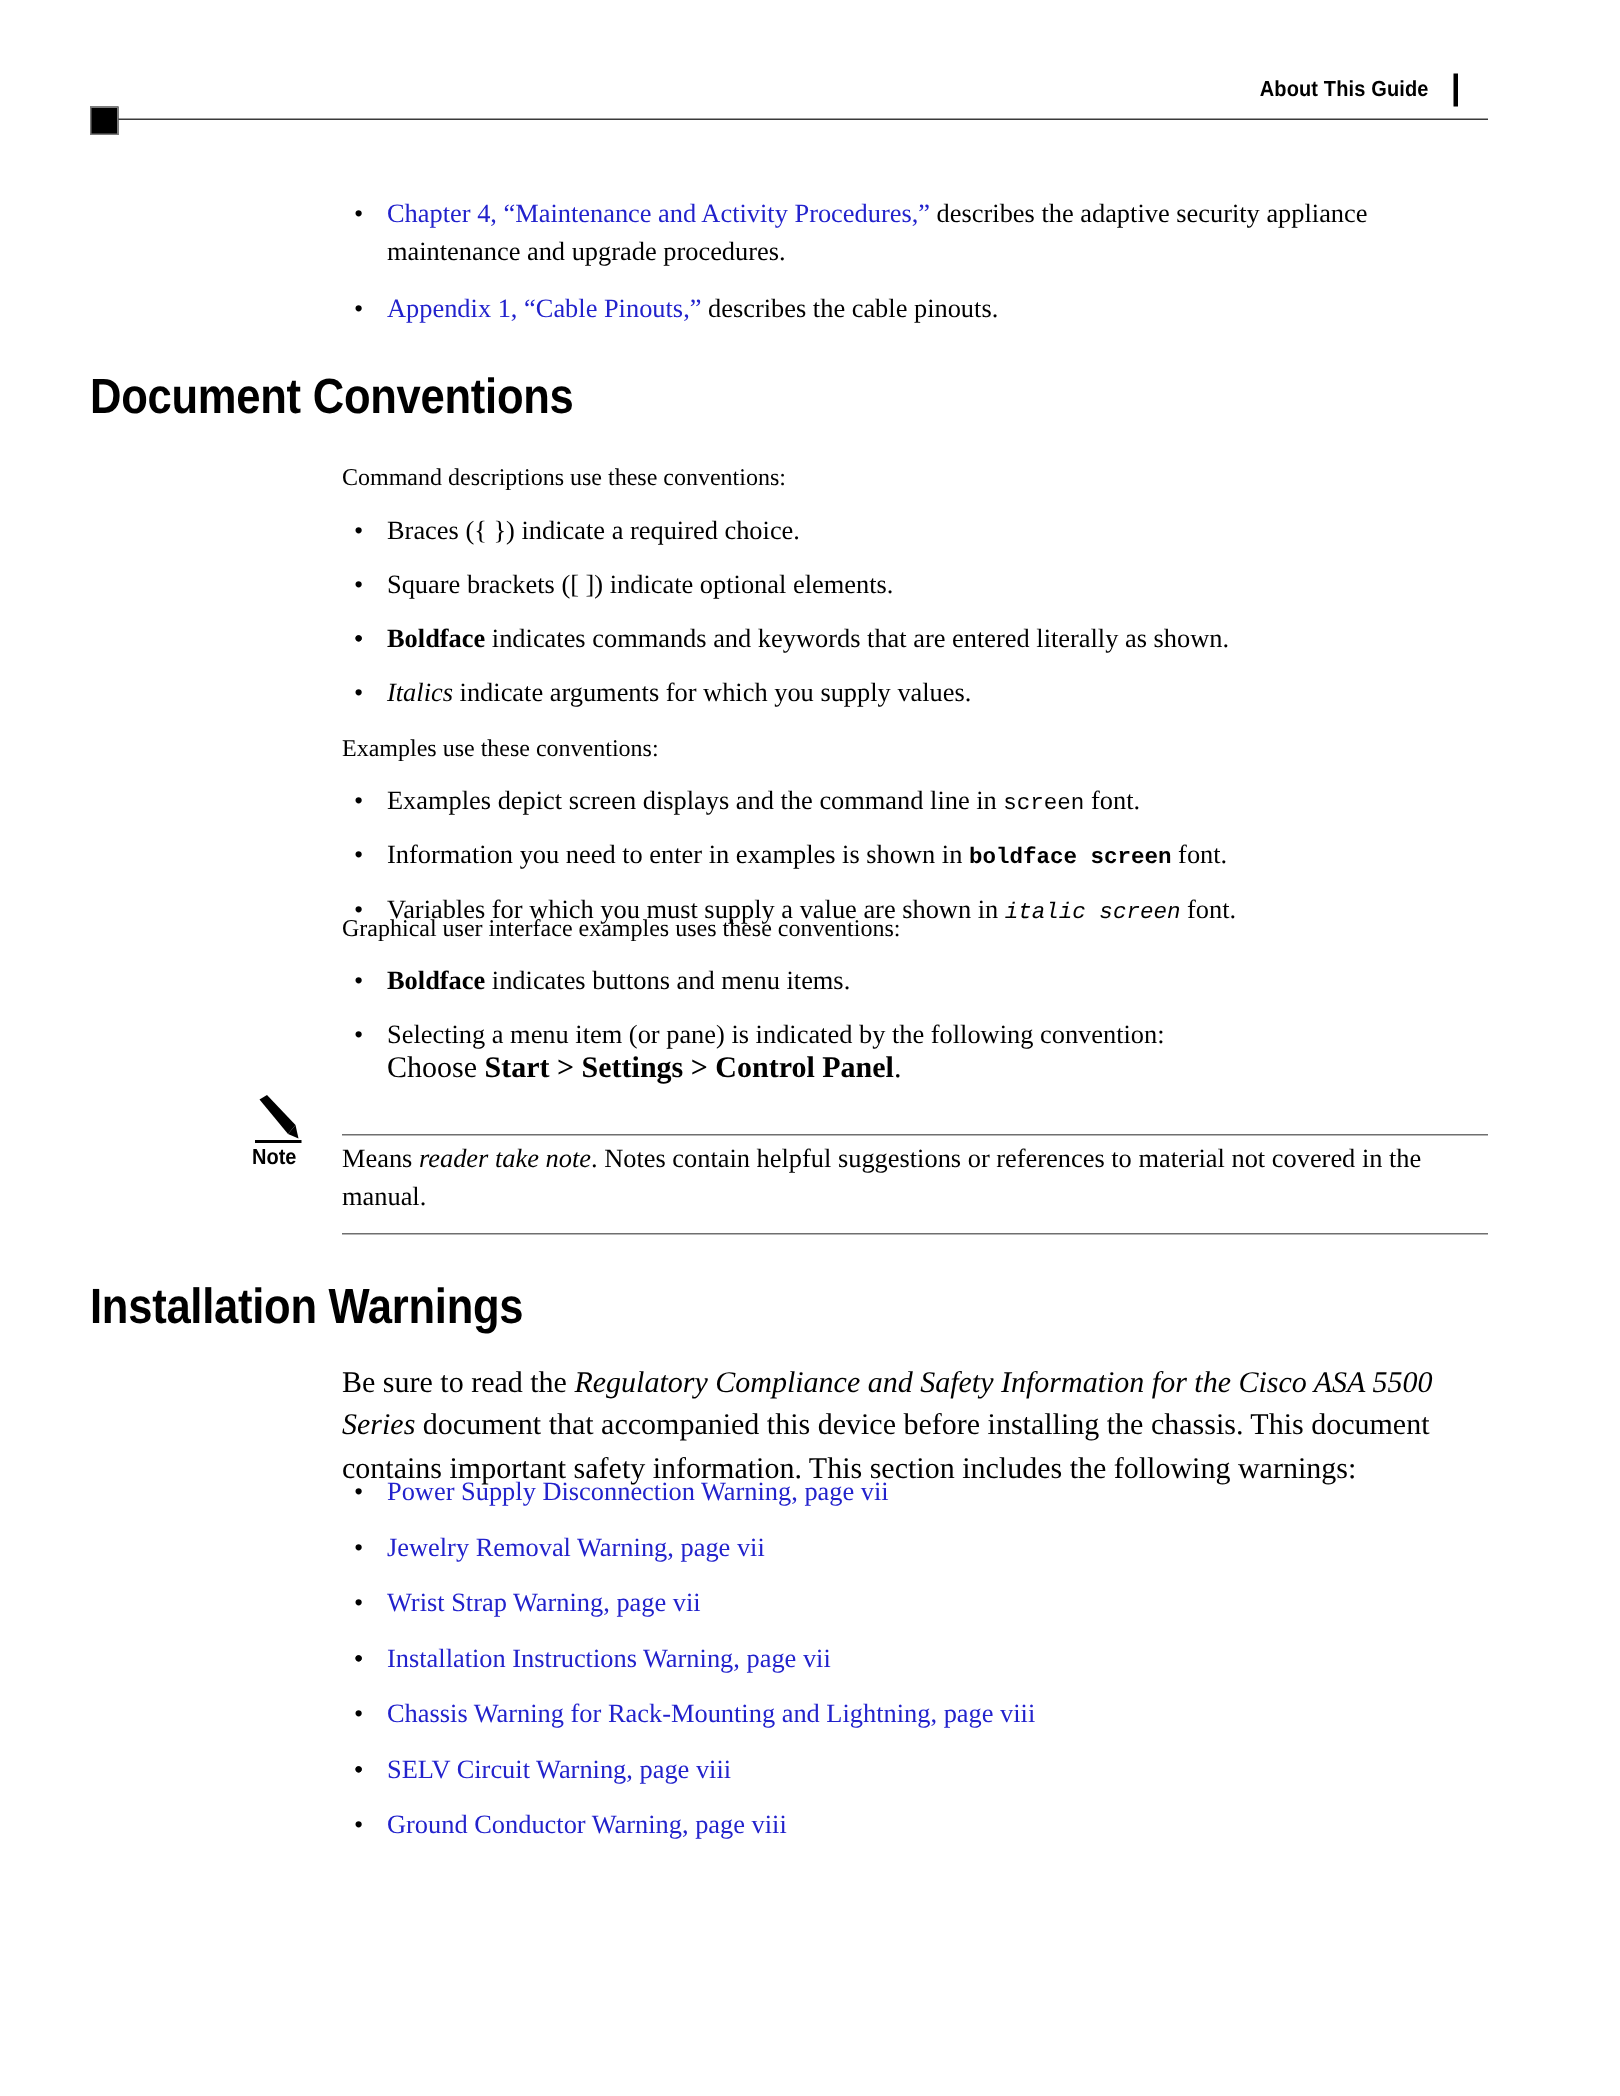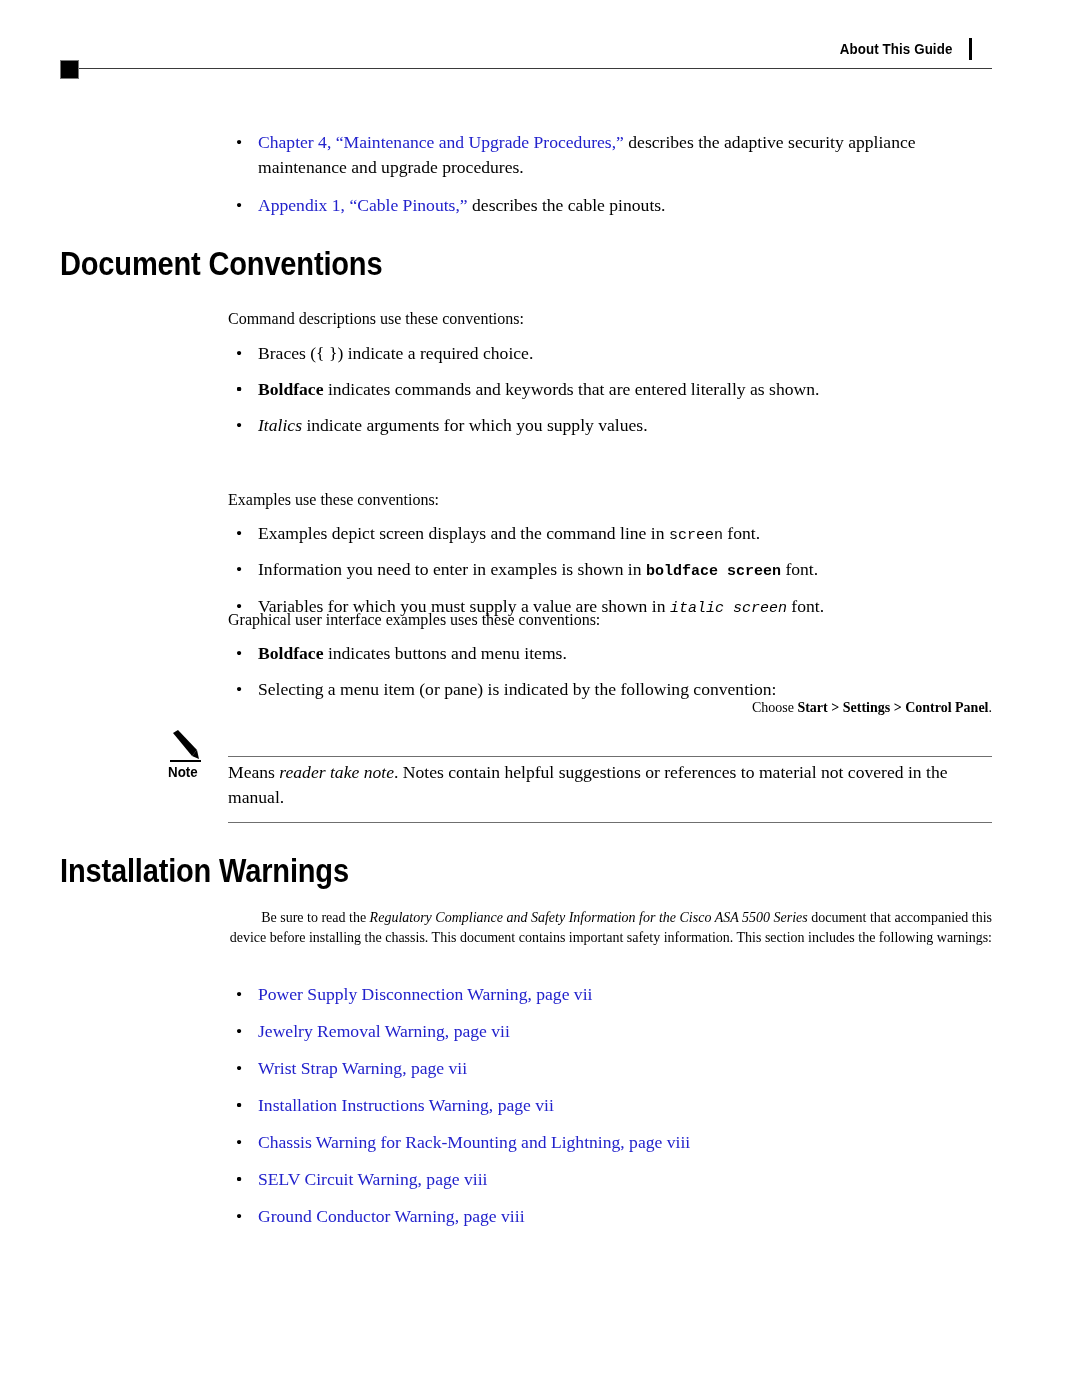--- a/index.html
+++ b/index.html
@@ -14,21 +14,21 @@
     position: relative;
     font-family: "Liberation Serif", "DejaVu Serif", serif;
     color: #000000;
     overflow: hidden;
   }
 
   
   .page-header {
     position: absolute;
     left: 0;
-    top: 5px;
+    top: 16px;
     width: 1060px;
     height: 90px;
   }
   .header-label {
     position: absolute;
     right: 108px;
     top: 36px;
     font-family: "Liberation Sans Narrow", "Liberation Sans", sans-serif;
     font-weight: bold;
     font-size: 14.5px;
@@ -65,23 +65,23 @@
     box-sizing: border-box;
   }
   .body-col {
     position: absolute;
     left: 228px;
     width: 764px;
   }
 
   
   .para {
-    font-size: 14px;
+    font-size: 20px;
     line-height: 1.42;
-    text-align: right;
+    text-align: left;
   }
   ul.bullets {
     list-style: none;
     margin: 0;
     padding: 0;
   }
   ul.bullets > li {
     position: relative;
     padding-left: 30px;
     font-size: 17.6px;
@@ -171,39 +171,39 @@
 <div class="page-header">
   <div class="header-label">About This Guide</div>
   <div class="header-endbar"></div>
   <div class="header-rule"></div>
   <div class="header-square"></div>
 </div>
 
 <div class="body-col" style="top:130px;">
   <ul class="bullets">
     <li>
-      <span class="bullet-dot">•</span><span class="lnk">Chapter 4, “Maintenance and Upgrade Procedures,”</span><span> describes the adaptive security appliance maintenance and upgrade procedures.</span>
+      <span class="bullet-dot">•</span><span class="lnk">Chapter 4, “Maintenance and Activity Procedures,”</span><span> describes the adaptive security appliance maintenance and upgrade procedures.</span>
     </li>
     <li style="margin-top:13px;">
       <span class="bullet-dot">•</span><span class="lnk">Appendix 1, “Cable Pinouts,”</span><span> describes the cable pinouts.</span>
     </li>
   </ul>
 </div>
 
 <div class="h1" style="top:245px;">Document Conventions</div>
 
 <div class="body-col" style="top:310px;">Command descriptions use these conventions:</div>
 
 <div class="body-col" style="top:341px;">
   <ul class="bullets">
     <li>
       <span class="bullet-dot">•</span><span>Braces ({ }) indicate a required choice.</span>
     </li>
     <li>
-      <span class="bullet-dot">•</span>
+      <span class="bullet-dot">•</span><span>Square brackets ([ ]) indicate optional elements.</span>
     </li>
     <li>
       <span class="bullet-dot">•</span>
     </li>
     <li>
       <span class="bullet-dot">•</span><span class="bold">Boldface</span><span> indicates commands and keywords that are entered literally as shown.</span>
     </li>
     <li>
       <span class="bullet-dot">•</span><span class="ital">Italics</span><span> indicate arguments for which you supply values.</span>
     </li>

